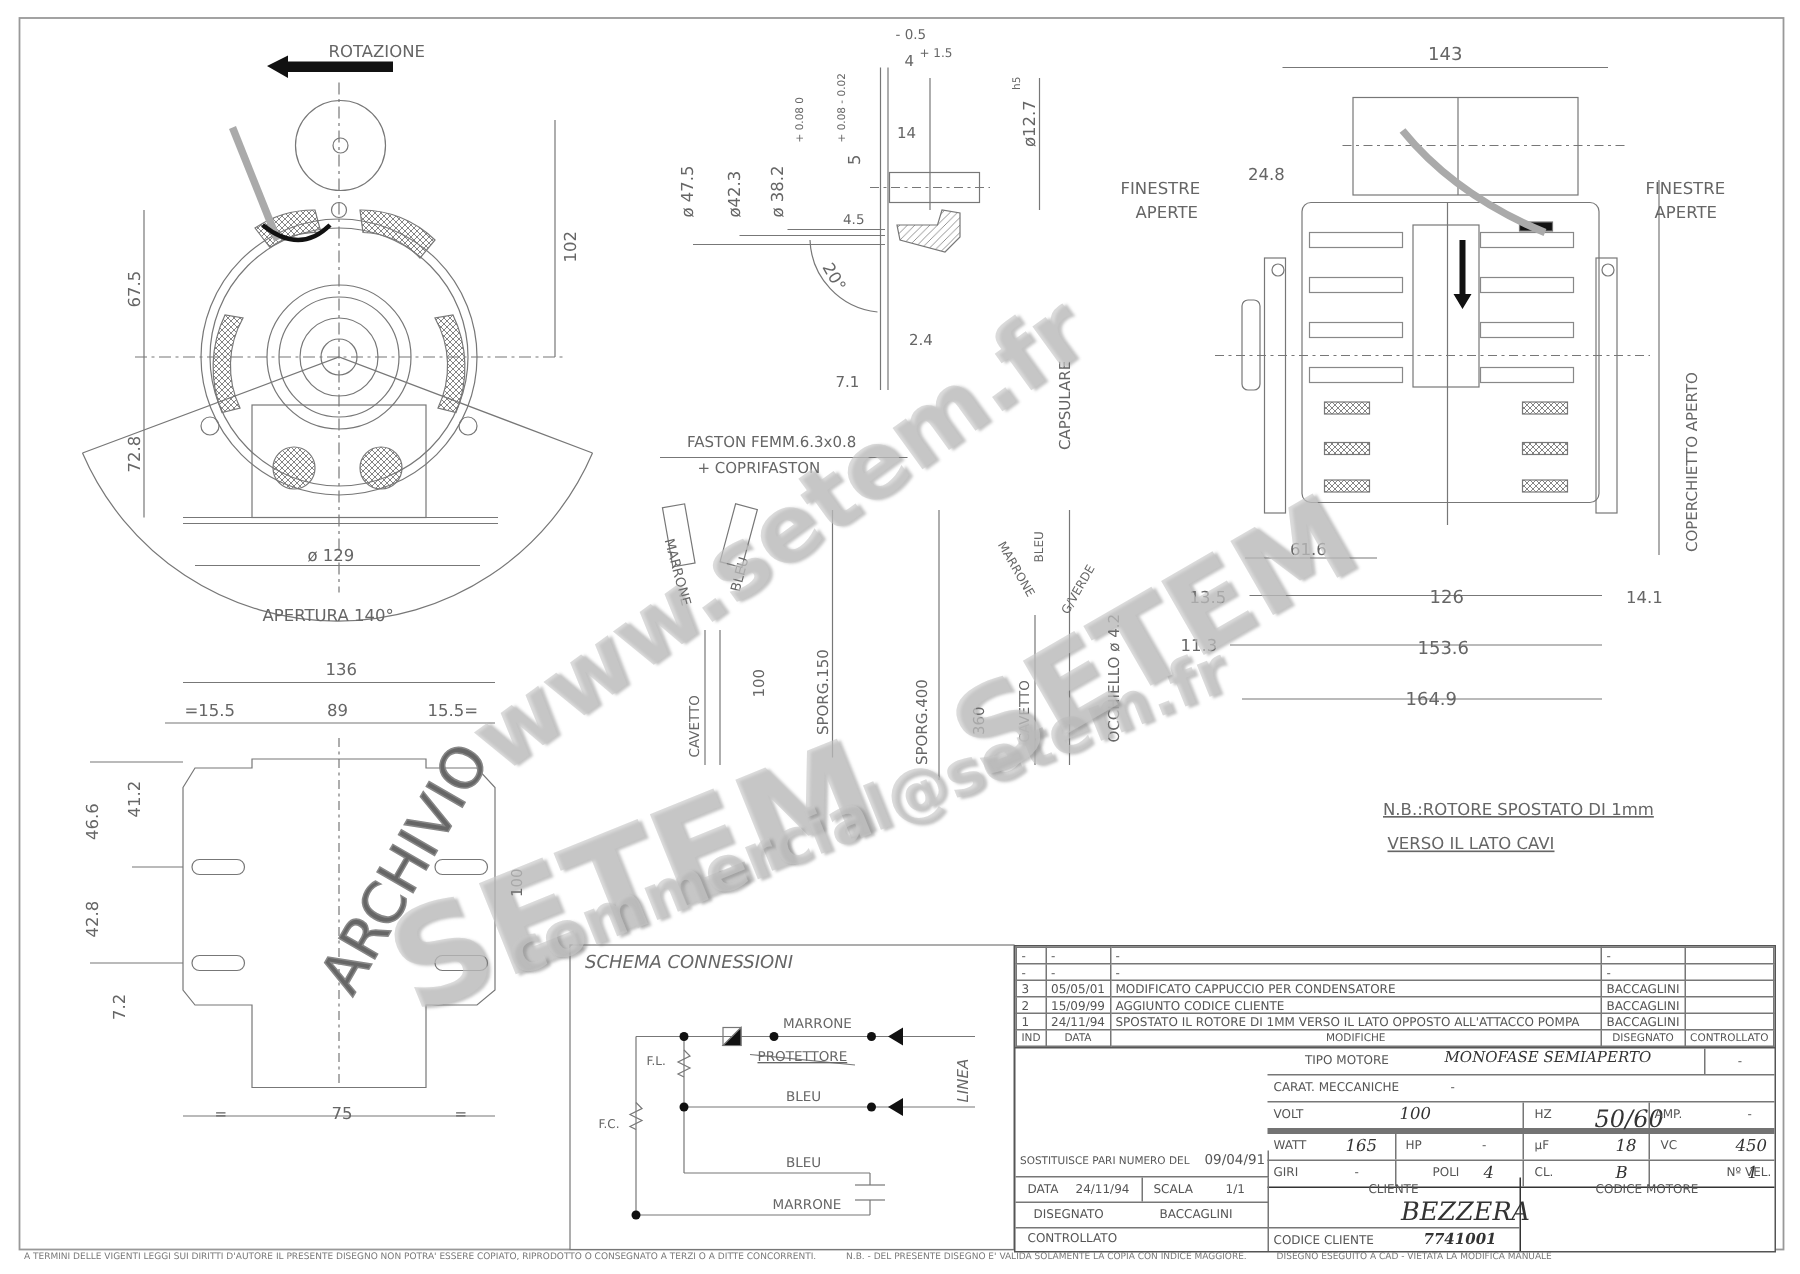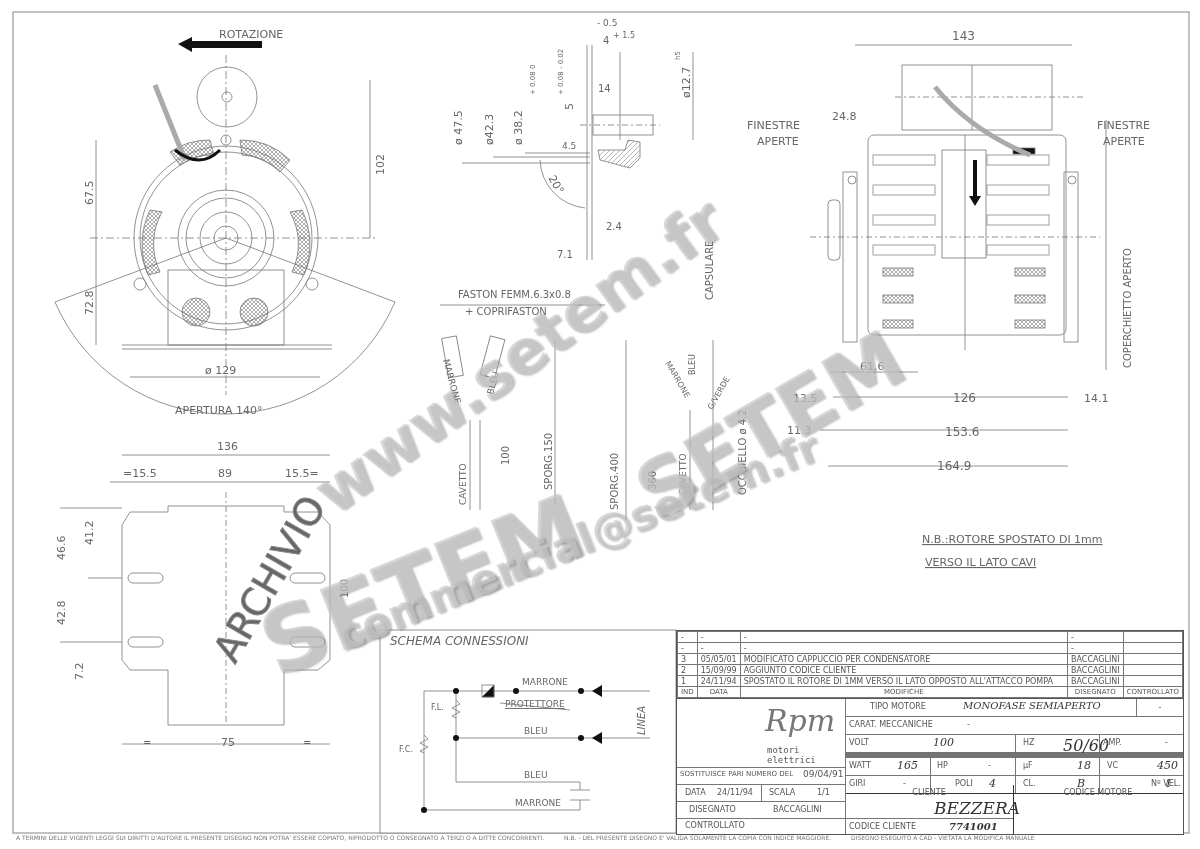--- a/index.html
+++ b/index.html
@@ -308,36 +308,32 @@
             <td>DISEGNATO</td>
             <td>CONTROLLATO</td>
           </tr>
   </tbody>
       </table>
 </div>
 
 
 <div class="tb" style="left:676px;top:698px;width:506px;height:135px;">
 
-  <div class="abs" style="left:0;top:0;width:168px;height:68px;border-right:1px solid #777;border-bottom:1px solid #777;">
-    <span class="abs ital" style="left:88px;top:4px;font-size:30px;color:#777;">Rpm</span>
-    <span class="abs" style="left:90px;top:46px;font-size:9px;font-family:'DejaVu Sans Mono',monospace;">motori elettrici</span>
-  </div>
 
   <div class="abs" style="left:168px;top:0;width:338px;">
     <div style="height:17px;border-bottom:1px solid #777;position:relative;">
       <span class="abs" style="left:25px;top:3px;">TIPO MOTORE</span>
       <span class="abs ital" style="left:118px;top:1px;font-size:10px;">MONOFASE SEMIAPERTO</span>
       <span class="abs" style="left:291px;top:0;width:46px;height:17px;border-left:1px solid #777;text-align:center;line-height:17px;">-</span>
     </div>
     <div style="height:17px;border-bottom:1px solid #777;position:relative;">
       <span class="abs" style="left:4px;top:3px;">CARAT. MECCANICHE</span>
       <span class="abs" style="left:122px;top:3px;">-</span>
     </div>
-    <div style="height:17px;border-bottom:6px solid #737373;position:relative;">
+    <div style="height:17px;border-bottom:4px solid #737373;position:relative;">
       <span class="abs" style="left:4px;top:3px;">VOLT</span>
       <span class="abs ital" style="left:88px;top:1px;font-size:11px;">100</span>
       <span class="abs" style="left:170px;top:0;height:17px;border-left:1px solid #777;"></span>
       <span class="abs" style="left:178px;top:3px;">HZ</span>
       <span class="abs ital" style="left:218px;top:1px;font-size:16px;text-align:center;">50/60</span>
       <span class="abs" style="left:254px;top:0;height:17px;border-left:1px solid #777;"></span>
       <span class="abs" style="left:258px;top:3px;">AMP.</span>
       <span class="abs" style="left:320px;top:3px;">-</span>
     </div>
     <div style="height:17px;border-bottom:1px solid #777;position:relative;">

